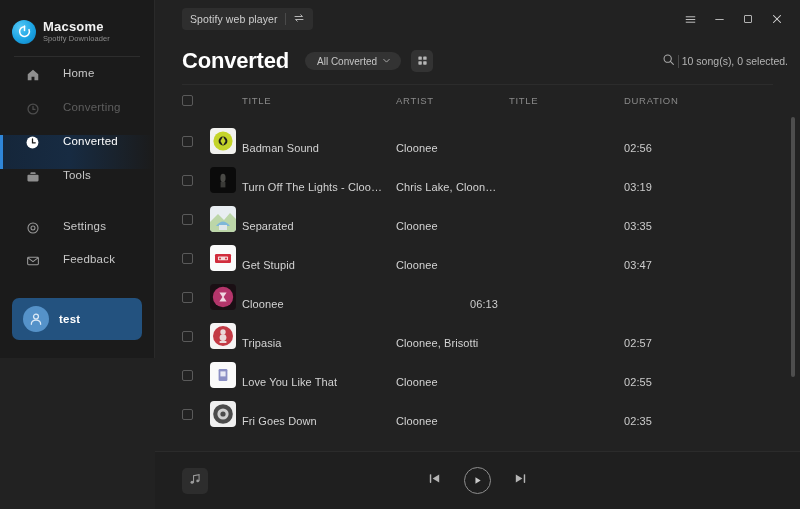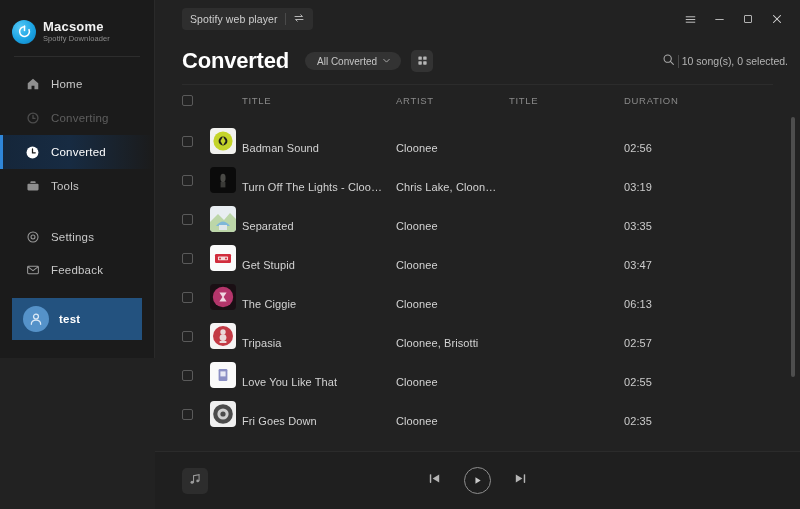--- a/index.html
+++ b/index.html
@@ -24,39 +24,39 @@
     display:flex; align-items:center; justify-content:center; flex:0 0 24px;
   }
   .brand-text{ display:flex; flex-direction:column; line-height:1.12; }
   .brand-name{ font-size:13px; font-weight:bold; color:#f2f2f2; letter-spacing:.2px; }
   .brand-sub{ font-size:7.5px; color:#8d8d8d; letter-spacing:.1px; margin-top:1px; }
 
   .brand-div{ height:1px; background:#2d2d2d; margin:6px 14px 0 14px; }
 
   .nav{ margin-top:10px; }
   .nav-item{
-    height:34px; display:flex; align-items:center; gap:11px;
+    height:34px; display:flex; gap:23px;
     padding-left:25px; position:relative; cursor:default;
   }
   .nav-item .nav-label{ font-size:11.5px; color:#c8c8c8; letter-spacing:.2px; }
   .nav-item.dim .nav-label{ color:#5e5e5e; }
   .nav-item.active{
     background:linear-gradient(90deg,#15263a 0%, #172b42 45%, #1b1b1b 100%);
   }
   .nav-item.active::before{
     content:""; position:absolute; left:0; top:0; bottom:0; width:3px; background:#2f86d8;
   }
   .nav-item.active .nav-label{ color:#ffffff; }
   .nav-icon{ width:15px; height:15px; display:flex; align-items:center; justify-content:center; flex:0 0 15px; }
 
   .sidebar-spacer{ flex:1 1 auto; }
 
   .bottom-nav .nav-item{ height:33px; }
   .user-card{
-    margin:12px 12px 18px 12px; height:42px; border-radius:0;
+    margin:12px 12px 18px 12px; height:42px; border-radius:7px;
     background:#23527f; display:flex; align-items:center; gap:10px; padding-left:11px;
   }
   .avatar{
     width:26px; height:26px; border-radius:50%; background:#5592c9;
     display:flex; align-items:center; justify-content:center; flex:0 0 26px;
   }
   .user-name{ font-size:11.5px; color:#ffffff; font-weight:bold; letter-spacing:.2px; }
 
   
   .main{ flex:1 1 auto; display:flex; flex-direction:column; background:#222; position:relative; }
@@ -397,21 +397,20 @@
             <div class="col-cb">
               <span class="cb"></span>
               <span class="cover" style="margin-left:17px">
                 <svg viewBox="0 0 26 26">
                   <rect width="26" height="26" fill="#1a0f14"></rect>
                   <circle cx="13" cy="13" r="10.2" fill="#b5356b"></circle>
                   <path d="M9.4 8.6 h7.2 l-3 4.4 3 4.4 h-7.2 l3-4.4 z" fill="#f0d6e2"></path>
                 </svg>
               </span>
             </div>
-            <div class="col-title td">The Ciggie</div>
             <div class="col-artist td">Cloonee</div>
             <div class="col-album td"></div>
             <div class="col-dur td dur">06:13</div>
           </div>
           <div class="row">
             <div class="col-cb">
               <span class="cb"></span>
               <span class="cover" style="margin-left:17px">
                 <svg viewBox="0 0 26 26">
                   <rect width="26" height="26" fill="#f6f4f4"></rect>

